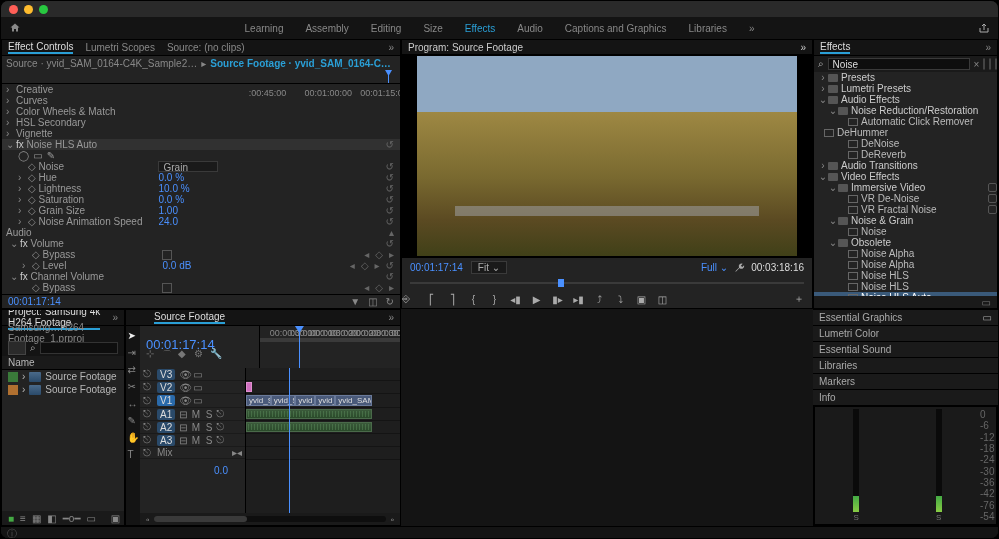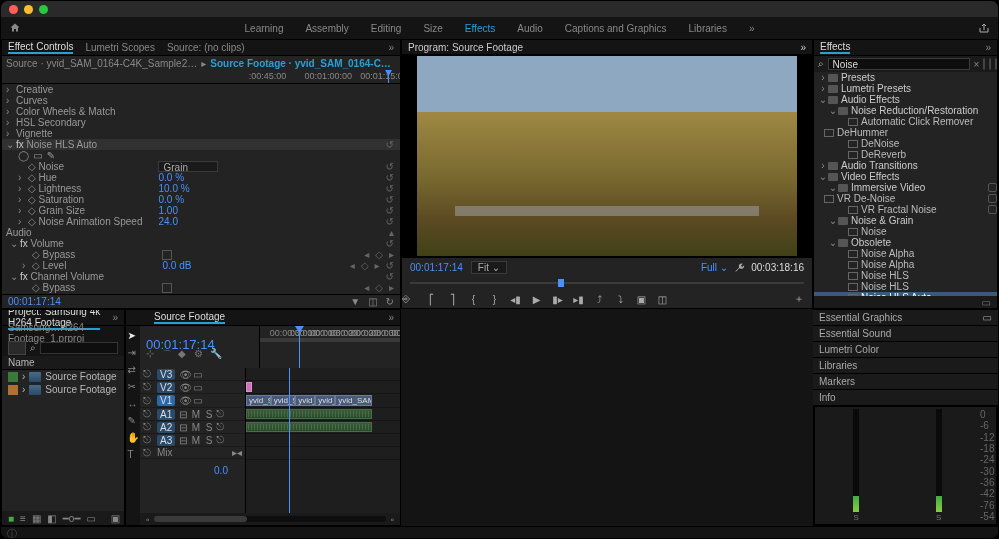--- a/index.html
+++ b/index.html
@@ -21,21 +21,21 @@
 
 .panel { border:1px solid #000; display:flex; flex-direction:column; overflow:hidden; }
 .tabs { display:flex; gap:12px; padding:0 6px; height:16px; align-items:center; color:#888; background:#141414; border-bottom:1px solid #000; }
 .tabs span.active { color:#ddd; border-bottom:2px solid #2a9fd6; }
 .tabs .x { margin-left:auto; }
 
 
 .ec-hdr { display:flex; align-items:center; height:14px; padding:0 4px; color:#888; gap:4px; background:#232323; }
 .ec-hdr .src { color:#2a9fd6;font-weight:bold; }
 .ec-mini { height:14px; position:relative; background:#232323; border-bottom:1px solid #000; }
-.ec-mini .lbl { position:absolute; top:1px; font-size:9px; color:#888; }
+.ec-mini .lbl { position:absolute; top:18px; font-size:9px; color:#888; }
 .ec-mini .play { position:absolute; top:0; width:1px; height:100%; background:#4a90ff; }
 .ec-mini .play::before { content:''; position:absolute; top:0; left:-3px; width:7px; height:6px; background:#4a90ff; clip-path:polygon(0 0,100% 0,50% 100%); }
 .ec-body { flex:1; overflow:hidden; background:#232323; }
 .ec-row { display:flex; align-items:center; height:11px; padding-left:4px; color:#999; }
 .ec-row .tw { width:10px; color:#888; }
 .ec-row.hdr { background:#313131; }
 .ec-row .name { flex:0 0 120px; }
 .ec-row .val { color:#4a90ff; width:60px; }
 .ec-row .toolcol { display:flex; gap:6px; margin-left:auto; margin-right:6px; color:#666; }
 .ec-foot { display:flex; align-items:center; height:14px; padding:0 6px; color:#4a90ff; background:#232323; border-top:1px solid #000; }
@@ -408,21 +408,21 @@
             <span>Video Effects</span>
           </div>
           <div class="fx-item" style="padding-left: 14px;">
             <span class="tw">⌄</span>
             <span class="fico"></span>
             <span>Immersive Video</span>
             <span class="badges">
               <span class="badge"></span>
             </span>
           </div>
-          <div class="fx-item leaf" style="">
+          <div class="fx-item leaf" style="padding-left: 24px;">
             <span class="tw"> </span>
             <span class="lico"></span>
             <span>VR De-Noise</span>
             <span class="badges">
               <span class="badge"></span>
             </span>
           </div>
           <div class="fx-item leaf" style="padding-left: 24px;">
             <span class="tw"> </span>
             <span class="lico"></span>
@@ -651,24 +651,24 @@
    </div>
   </div>
 
   <div style="grid-row:2;grid-column:3;display:flex;flex-direction:column;">
    <div class="r-accordion">
     <div class="row">
             <span>Essential Graphics</span>
             <span class="r">▭</span>
           </div>
     <div class="row">
+            <span>Lumetri Color</span>
+          </div>
+    <div class="row">
             <span>Essential Sound</span>
-          </div>
-    <div class="row">
-            <span>Lumetri Color</span>
           </div>
     <div class="row">
             <span>Libraries</span>
           </div>
     <div class="row">
             <span>Markers</span>
           </div>
     <div class="row">
             <span>Info</span>
           </div>

